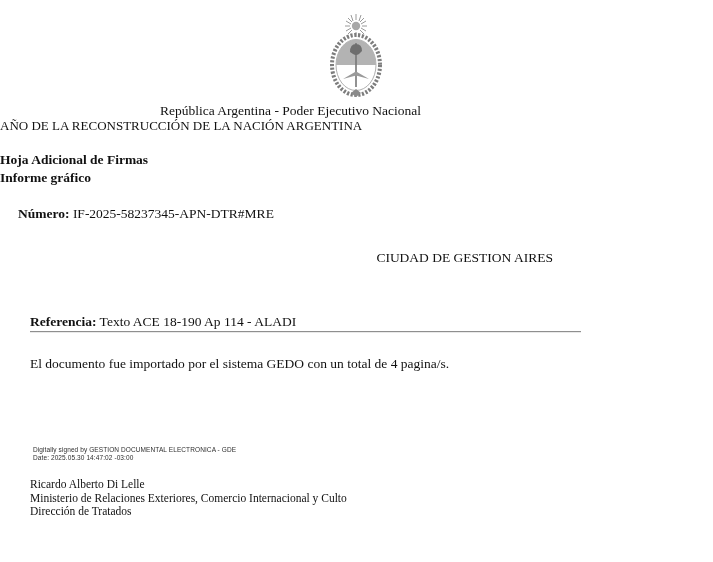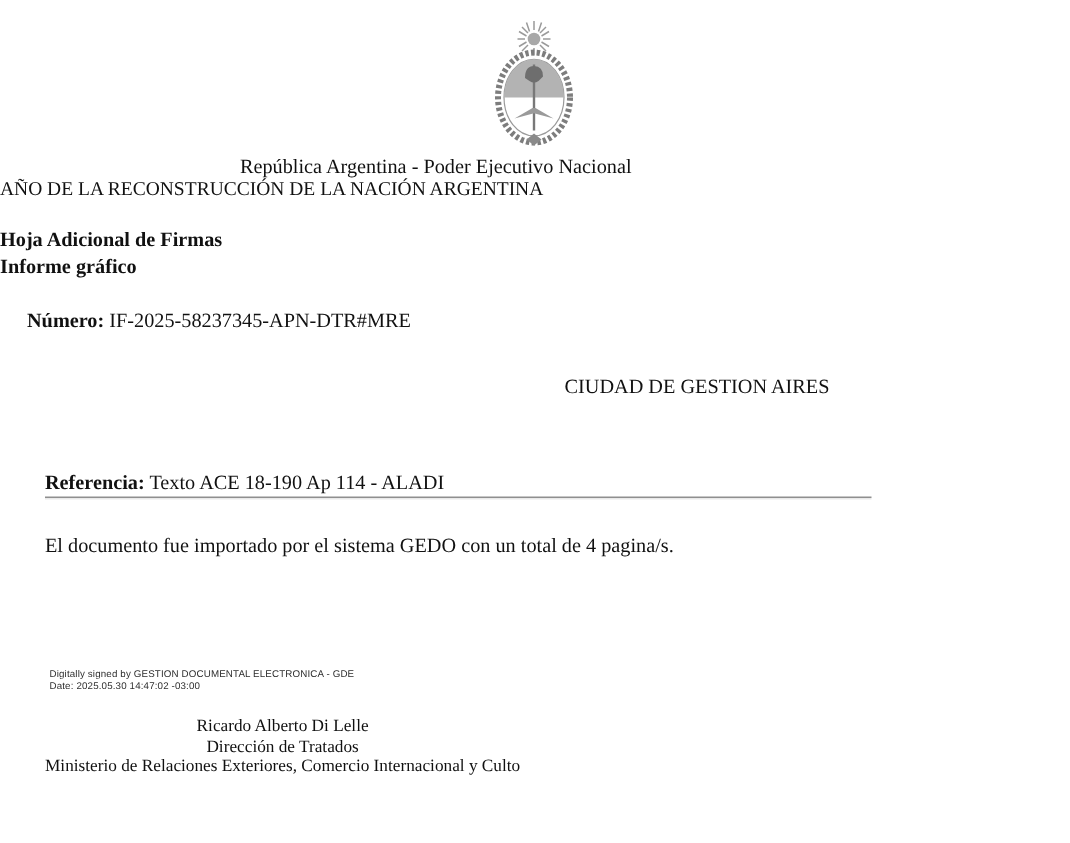--- a/index.html
+++ b/index.html
@@ -89,21 +89,21 @@
     line-height: 8px;
     color: #2e2e2e;
     letter-spacing: 0.1px;
   }
   .signer-block {
     position: absolute;
     top: 478px; left: 30px;
     font-size: 11.5px;
     line-height: 13.6px;
   }
-  .signer-block span { display: block; text-align: center; }
+  .signer-block span { display: block; }
 </style>
 </head>
 <body>
 
 <div class="page">
 
   <div class="crest">
     <svg width="78" height="88" viewBox="0 0 78 88" xmlns="http://www.w3.org/2000/svg">
 
       <g stroke="#9a9a9a" stroke-width="1">
@@ -165,17 +165,17 @@
 
   <div class="body-text">El documento fue importado por el sistema GEDO con un total de 4 pagina/s.</div>
 
   <div class="digital-sig">
     <div>Digitally signed by GESTION DOCUMENTAL ELECTRONICA - GDE</div>
     <div>Date: 2025.05.30 14:47:02 -03:00</div>
   </div>
 
   <div class="signer-block">
     <span>Ricardo Alberto Di Lelle</span>
+    <span>Ministerio de Relaciones Exteriores, Comercio Internacional y Culto</span>
     <span>Dirección de Tratados</span>
-    <span>Ministerio de Relaciones Exteriores, Comercio Internacional y Culto</span>
   </div>
 
 </div>
 
 </body></html>

